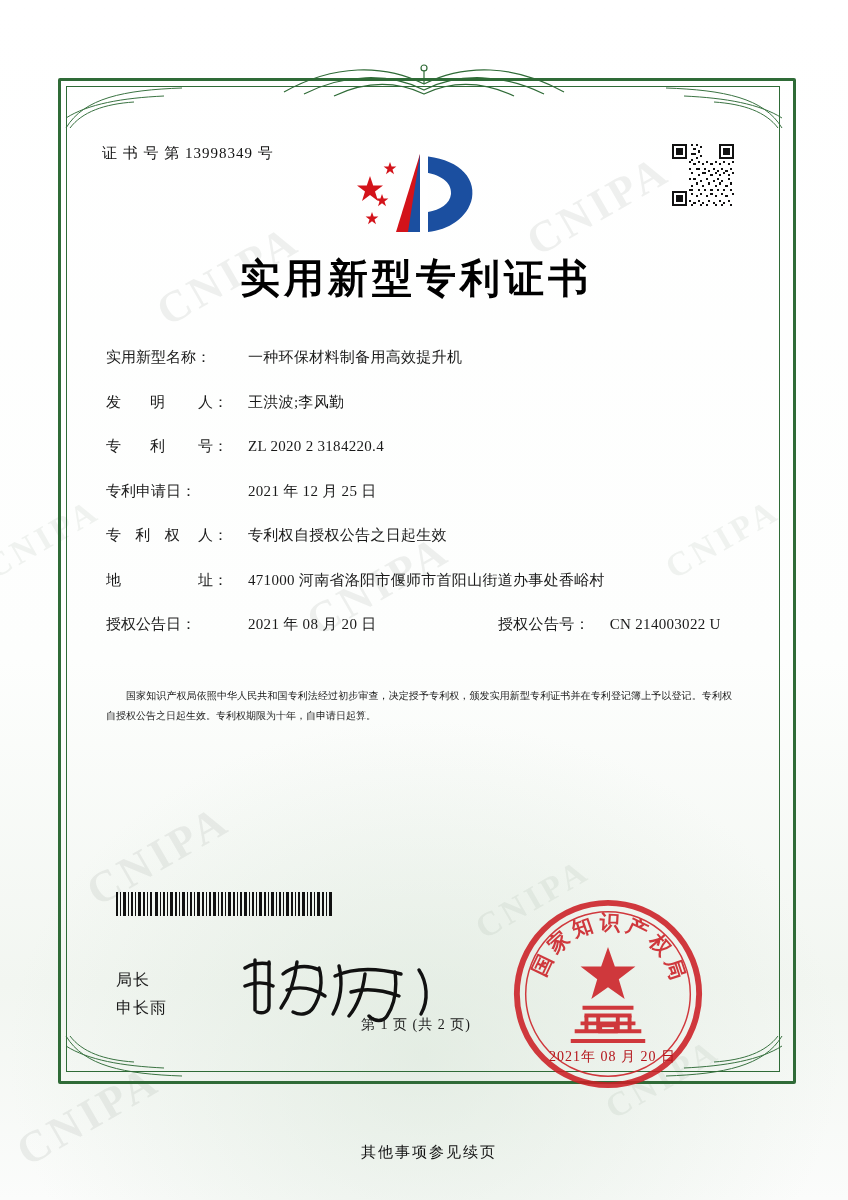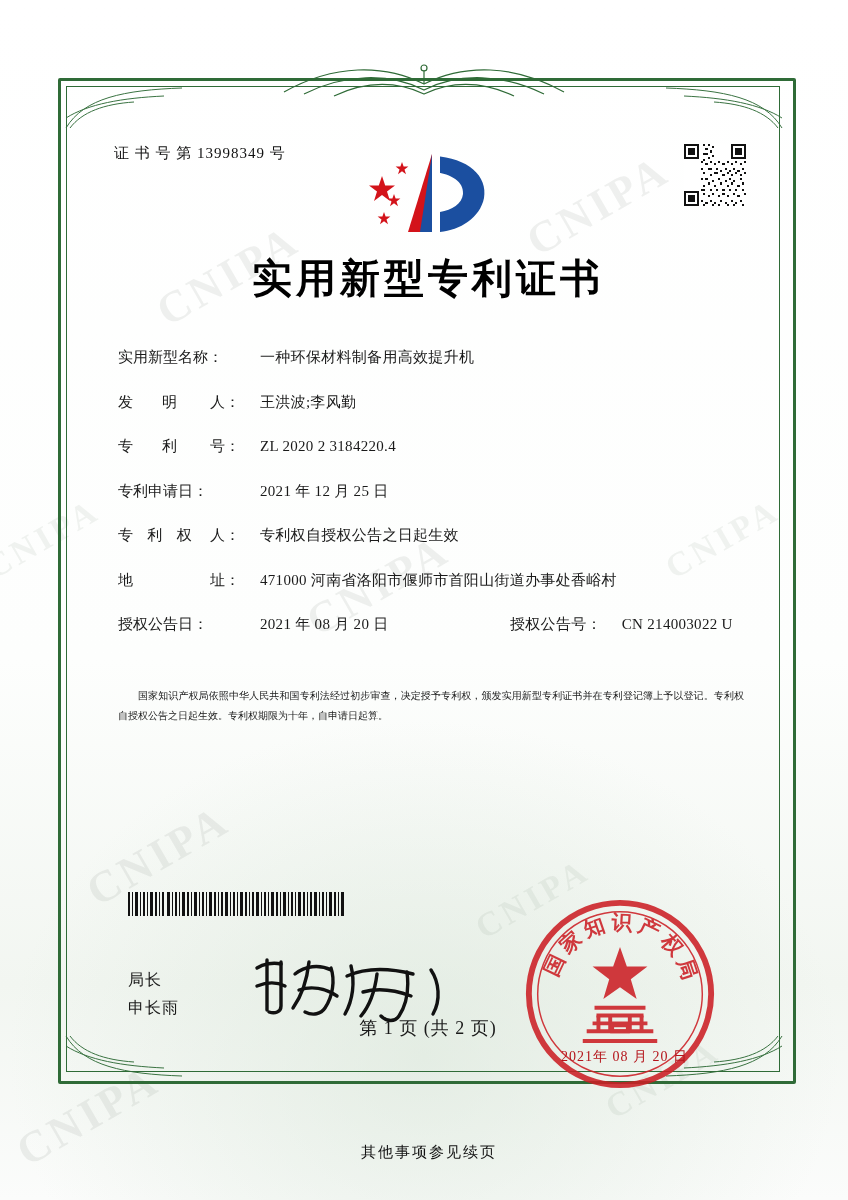--- a/index.html
+++ b/index.html
@@ -73,21 +73,21 @@
     left: 50%;
     transform: translateX(-50%);
     top: 62px;
     width: 300px;
     height: 40px;
   }
 
   
   .content {
     position: absolute;
-    left: 72px;
+    left: 60px;
     top: 86px;
     width: 712px;
     height: 1080px;
   }
 
   .cert-no {
     position: absolute;
     left: 42px;
     top: 58px;
     font-size: 15px;
@@ -216,21 +216,21 @@
     letter-spacing: 1px;
     font-family: "Liberation Serif", serif;
   }
 
   .page-no {
     position: absolute;
     left: 0;
     right: 0;
     top: 930px;
     text-align: center;
-    font-size: 18px;
+    font-size: 14px;
     letter-spacing: 1px;
   }
 
   .footer-note {
     position: absolute;
     left: 10px;
     right: 0;
     top: 1143px;
     text-align: center;
     font-size: 15px;

